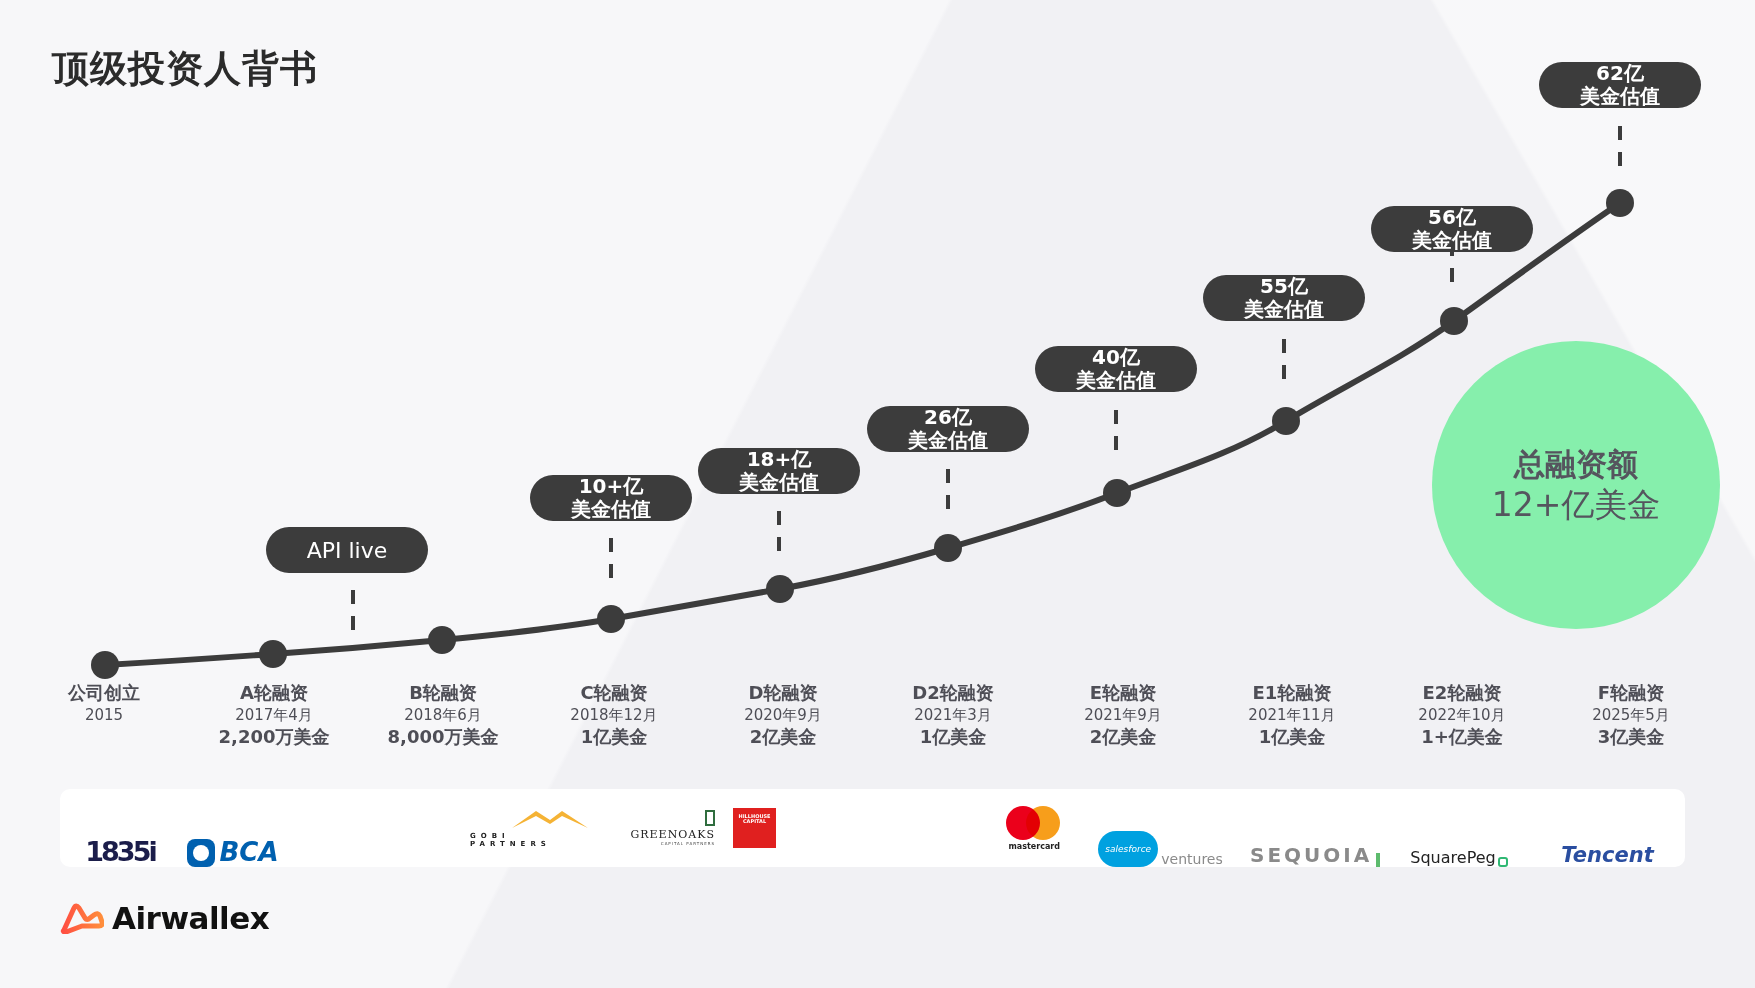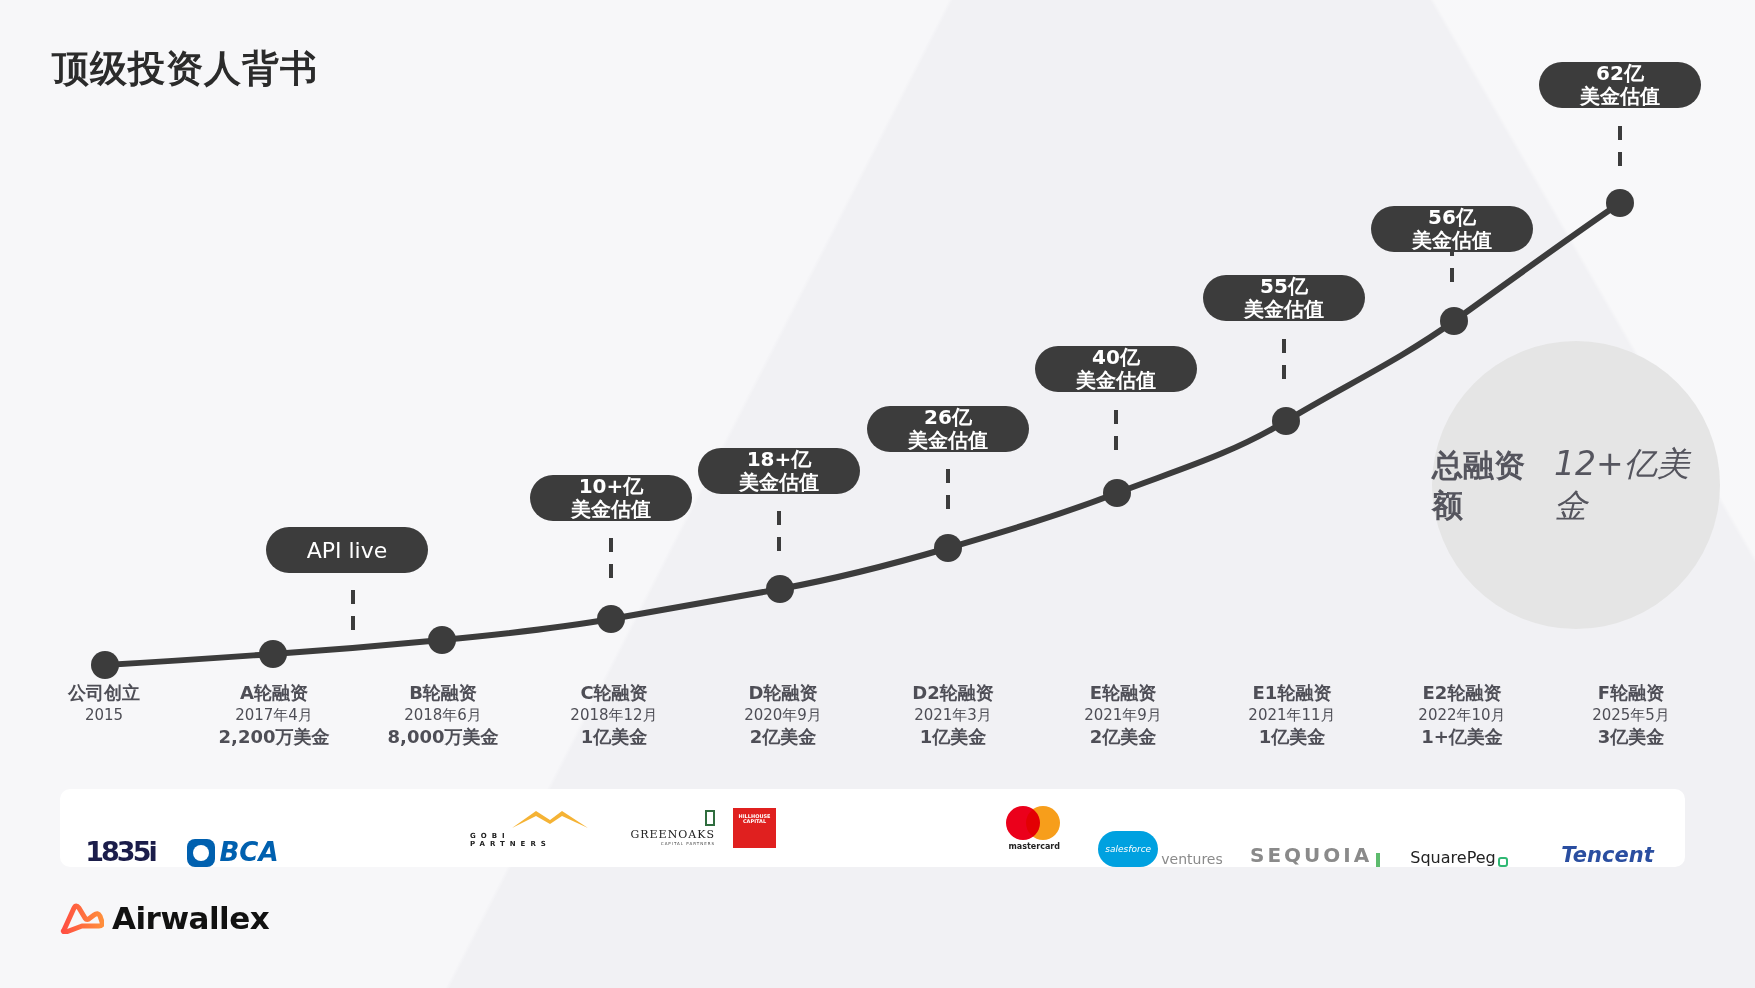--- a/index.html
+++ b/index.html
@@ -22,26 +22,26 @@
     }
     .page-title {
       position: absolute; left: 52px; top: 44px;
       font-size: 37px; font-weight: bold; color: #2b2b2b;
       letter-spacing: 1px; z-index: 2;
     }
     svg.chart { position: absolute; left: 0; top: 0; z-index: 1; }
     .total-circle {
       position: absolute; left: 1432px; top: 341px;
       width: 288px; height: 288px; border-radius: 50%;
-      background: #e5e5e5; z-index: 1;
-      display: flex; flex-direction: row; align-items: center; justify-content: center;
+      background: #86efac; z-index: 1;
+      display: flex; flex-direction: column; align-items: center; justify-content: center;
       color: #55555e;
     }
     .total-title { font-size: 31px; font-weight: bold; line-height: 40px; }
-    .total-value { font-size: 33px; line-height: 42px; font-style: italic; }
+    .total-value { font-size: 33px; line-height: 42px; }
     .bubble {
       position: absolute; width: 162px; height: 46px;
       background: #3c3c3c; border-radius: 29px; color: #ffffff;
       display: flex; flex-direction: column; align-items: center; justify-content: center;
       z-index: 3; font-size: 20px; font-weight: bold; line-height: 23px;
     }
     .bubble.api { font-weight: normal; font-size: 22px; }
     .milestone {
       position: absolute; width: 170px; margin-left: -85px; top: 682px;
       text-align: center; z-index: 2; color: #4e4e56;

